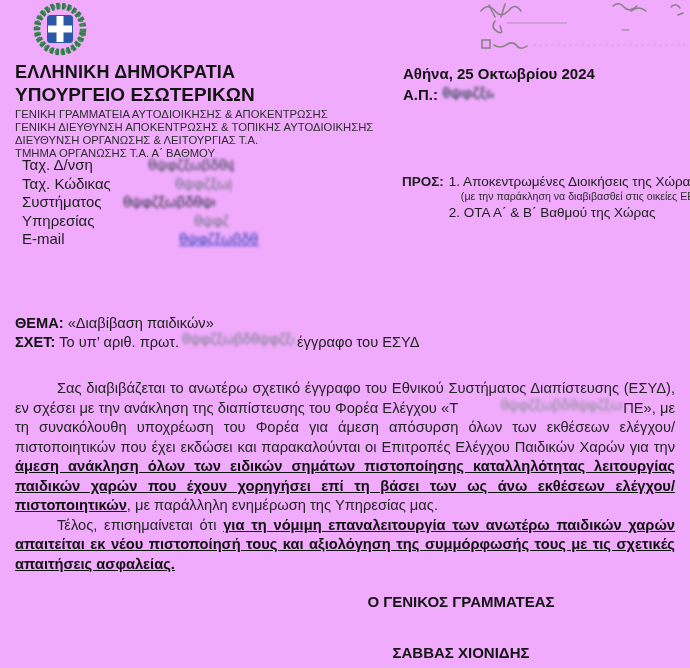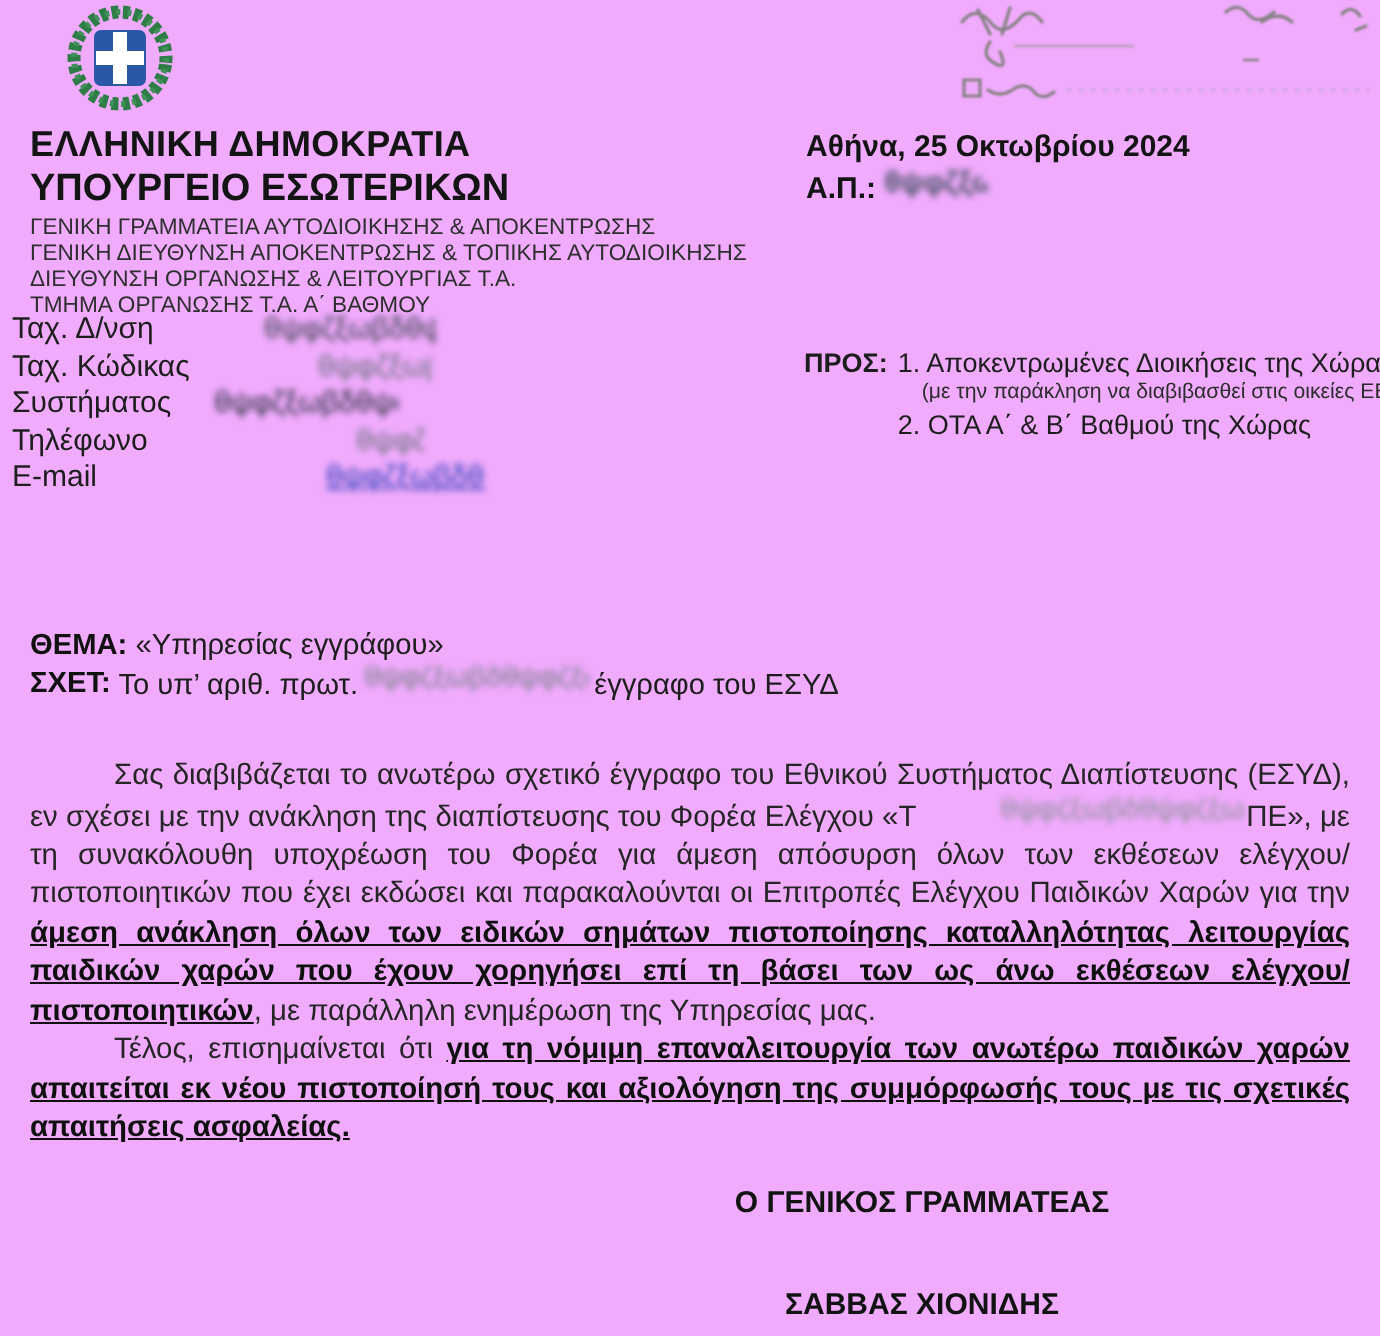--- a/index.html
+++ b/index.html
@@ -8,21 +8,21 @@
     font-family:"Liberation Sans","DejaVu Sans",sans-serif;color:#222;
   }
   
   .emblem{position:absolute;left:28px;top:1px;}
   
   .sender{position:absolute;left:15px;top:62px;line-height:1.12;}
   .republic{font-size:18px;font-weight:bold;color:#141414;letter-spacing:.2px;}
   .ministry{font-size:19px;font-weight:bold;color:#141414;margin-top:2px;}
   .org{font-size:11.3px;color:#2e2e2e;margin-top:3px;line-height:13px;}
   
-  .contact{position:absolute;left:6px;top:156px;width:270px;font-size:15px;}
+  .contact{position:absolute;left:22px;top:156px;width:270px;font-size:15px;}
   .contact-row{position:relative;height:18.6px;}
   .contact-label{color:#1d1d1d;}
   .contact-row .blur{position:absolute;top:2px;}
   
   .datebox{position:absolute;left:403px;top:63px;font-size:15px;font-weight:bold;color:#141414;line-height:21px;}
   .ap-line .blur{font-weight:bold;}
   .pros{position:absolute;left:402px;top:174px;font-size:13.5px;color:#1d1d1d;display:flex;white-space:nowrap;}
   .pros-label{font-weight:bold;margin-right:5px;}
   .pros-item{line-height:16px;}
   .pros-note{font-size:10.6px;color:#2c2c2c;line-height:13px;margin-left:12px;}
@@ -82,40 +82,40 @@
         <div>ΓΕΝΙΚΗ ΔΙΕΥΘΥΝΣΗ ΑΠΟΚΕΝΤΡΩΣΗΣ &amp; ΤΟΠΙΚΗΣ ΑΥΤΟΔΙΟΙΚΗΣΗΣ</div>
         <div>ΔΙΕΥΘΥΝΣΗ ΟΡΓΑΝΩΣΗΣ &amp; ΛΕΙΤΟΥΡΓΙΑΣ Τ.Α.</div>
         <div>ΤΜΗΜΑ ΟΡΓΑΝΩΣΗΣ Τ.Α. Α΄ ΒΑΘΜΟΥ</div>
       </div>
   </div>
 
   <div class="contact">
       <div class="contact-row"><span class="contact-label">Ταχ. Δ/νση</span><span class="blur" style="width: 86px; color: rgb(58, 67, 80); left: 126px;">θψφζξωβδθψφζξωβδ θψφζξωβδθψφζξωβδ θψφζξωβδθψφζξωβδ θψφζξωβδθψφζξωβδ </span></div>
       <div class="contact-row"><span class="contact-label">Ταχ. Κώδικας</span><span class="blur" style="width: 56px; color: rgb(107, 115, 128); left: 153px;">θψφζξωβδθψφζξωβδ θψφζξωβδθψφζξωβδ θψφζξωβδθψφζξωβδ θψφζξωβδθψφζξωβδ </span></div>
       <div class="contact-row"><span class="contact-label">Συστήματος</span><span class="blur" style="width: 92px; color: rgb(38, 46, 62); left: 101px;">θψφζξωβδθψφζξωβδ θψφζξωβδθψφζξωβδ θψφζξωβδθψφζξωβδ θψφζξωβδθψφζξωβδ </span></div>
-      <div class="contact-row"><span class="contact-label">Τηλέφωνο</span><span class="blur" style="width: 34px; color: rgb(107, 115, 128); left: 172px;">θψφζξωβδθψφζξωβδ θψφζξωβδθψφζξωβδ θψφζξωβδθψφζξωβδ θψφζξωβδθψφζξωβδ </span></div>
+      <div class="contact-row"><span class="contact-label">Υπηρεσίας</span><span class="blur" style="width: 34px; color: rgb(107, 115, 128); left: 172px;">θψφζξωβδθψφζξωβδ θψφζξωβδθψφζξωβδ θψφζξωβδθψφζξωβδ θψφζξωβδθψφζξωβδ </span></div>
       <div class="contact-row"><span class="contact-label">E-mail</span><span class="blur u" style="width: 80px; color: rgb(42, 63, 184); left: 157px;">θψφζξωβδθψφζξωβδ θψφζξωβδθψφζξωβδ θψφζξωβδθψφζξωβδ θψφζξωβδθψφζξωβδ </span></div>
     </div>
 
   <div class="datebox">
     <div>Αθήνα, 25 Οκτωβρίου 2024</div>
     <div class="ap-line"><span>Α.Π.:</span> <span class="blur" style="width: 52px; color: rgb(74, 85, 104);">θψφζξωβδθψφζξωβδ θψφζξωβδθψφζξωβδ θψφζξωβδθψφζξωβδ θψφζξωβδθψφζξωβδ </span></div>
   </div>
 
   <div class="pros">
     <span class="pros-label">ΠΡΟΣ:</span>
     <div class="pros-items">
         <div class="pros-item">1. Αποκεντρωμένες Διοικήσεις της Χώρας</div>
         <div class="pros-note">(με την παράκληση να διαβιβασθεί στις οικείες ΕΕΠΧ)</div>
         <div class="pros-item">2. ΟΤΑ Α΄ &amp; Β΄ Βαθμού της Χώρας</div>
       </div>
   </div>
 
   <div class="subject">
-    <div><span class="lbl">ΘΕΜΑ:</span> <span>«Υπηρεσίας εγγράφου»</span></div>
+    <div><span class="lbl">ΘΕΜΑ:</span> <span>«Διαβίβαση παιδικών»</span></div>
     <div><span class="lbl">ΣΧΕΤ:</span> <span>Το υπ’ αριθ. πρωτ.</span><span class="blur ref-blur" style="width: 112px; color: rgb(121, 128, 140);">θψφζξωβδθψφζξωβδ θψφζξωβδθψφζξωβδ θψφζξωβδθψφζξωβδ θψφζξωβδθψφζξωβδ </span><span>έγγραφο του ΕΣΥΔ</span></div>
   </div>
 
   <div class="body">
       <p class="para"><span>Σας διαβιβάζεται το ανωτέρω σχετικό έγγραφο του Εθνικού Συστήματος Διαπίστευσης (ΕΣΥΔ), εν σχέσει με την ανάκληση της διαπίστευσης του Φορέα Ελέγχου «Τ</span><span class="blur" style="width: 165px; color: rgb(138, 143, 152);">θψφζξωβδθψφζξωβδ θψφζξωβδθψφζξωβδ θψφζξωβδθψφζξωβδ θψφζξωβδθψφζξωβδ </span><span>ΠΕ», με τη συνακόλουθη υποχρέωση του Φορέα για άμεση απόσυρση όλων των εκθέσεων ελέγχου/πιστοποιητικών που έχει εκδώσει και παρακαλούνται οι Επιτροπές Ελέγχου Παιδικών Χαρών για την </span><span class="bu">άμεση ανάκληση όλων των ειδικών σημάτων πιστοποίησης καταλληλότητας λειτουργίας παιδικών χαρών που έχουν χορηγήσει επί τη βάσει των ως άνω εκθέσεων ελέγχου/πιστοποιητικών</span><span>, με παράλληλη ενημέρωση της Υπηρεσίας μας.</span></p>
       <p class="para"><span>Τέλος, επισημαίνεται ότι </span><span class="bu">για τη νόμιμη επαναλειτουργία των ανωτέρω παιδικών χαρών απαιτείται εκ νέου πιστοποίησή τους και αξιολόγηση της συμμόρφωσής τους με τις σχετικές απαιτήσεις ασφαλείας.</span></p>
     </div>
 
   <div class="sig">
     <div>Ο ΓΕΝΙΚΟΣ ΓΡΑΜΜΑΤΕΑΣ</div>

